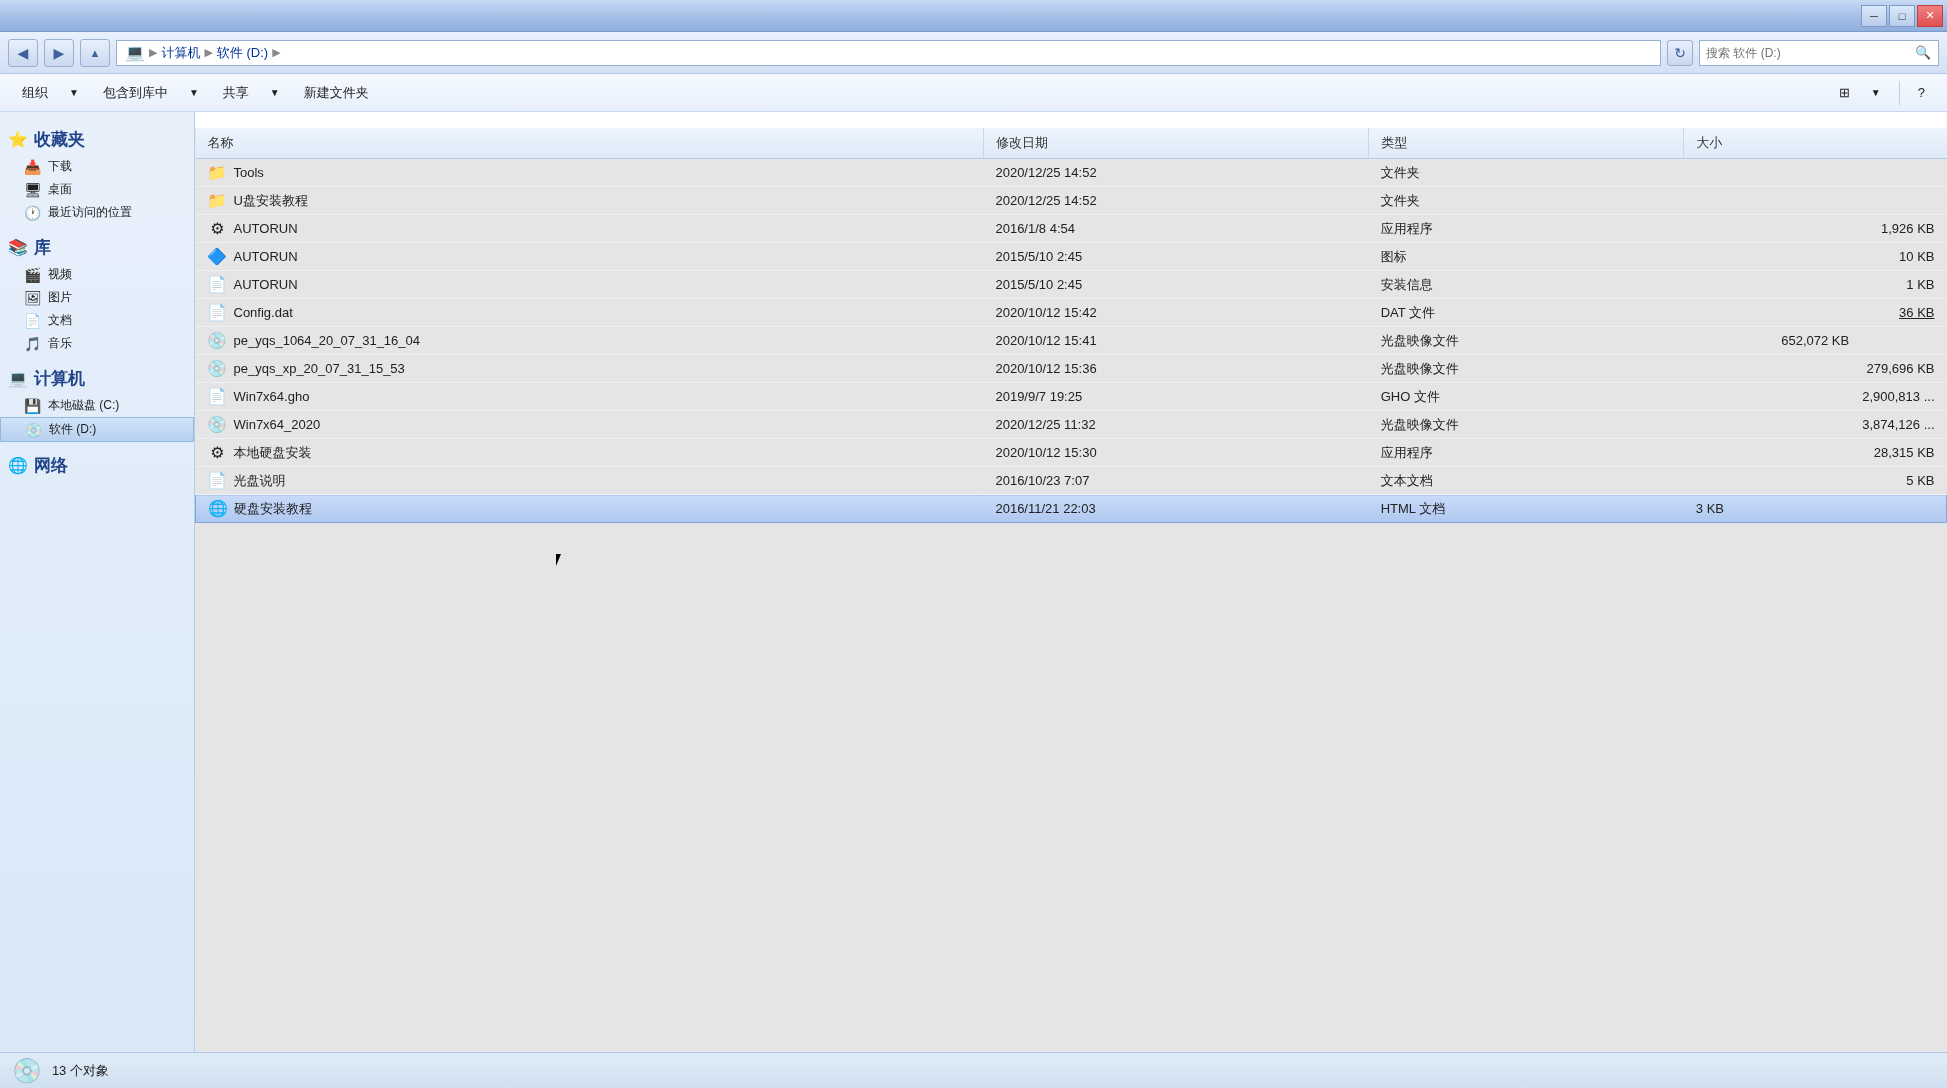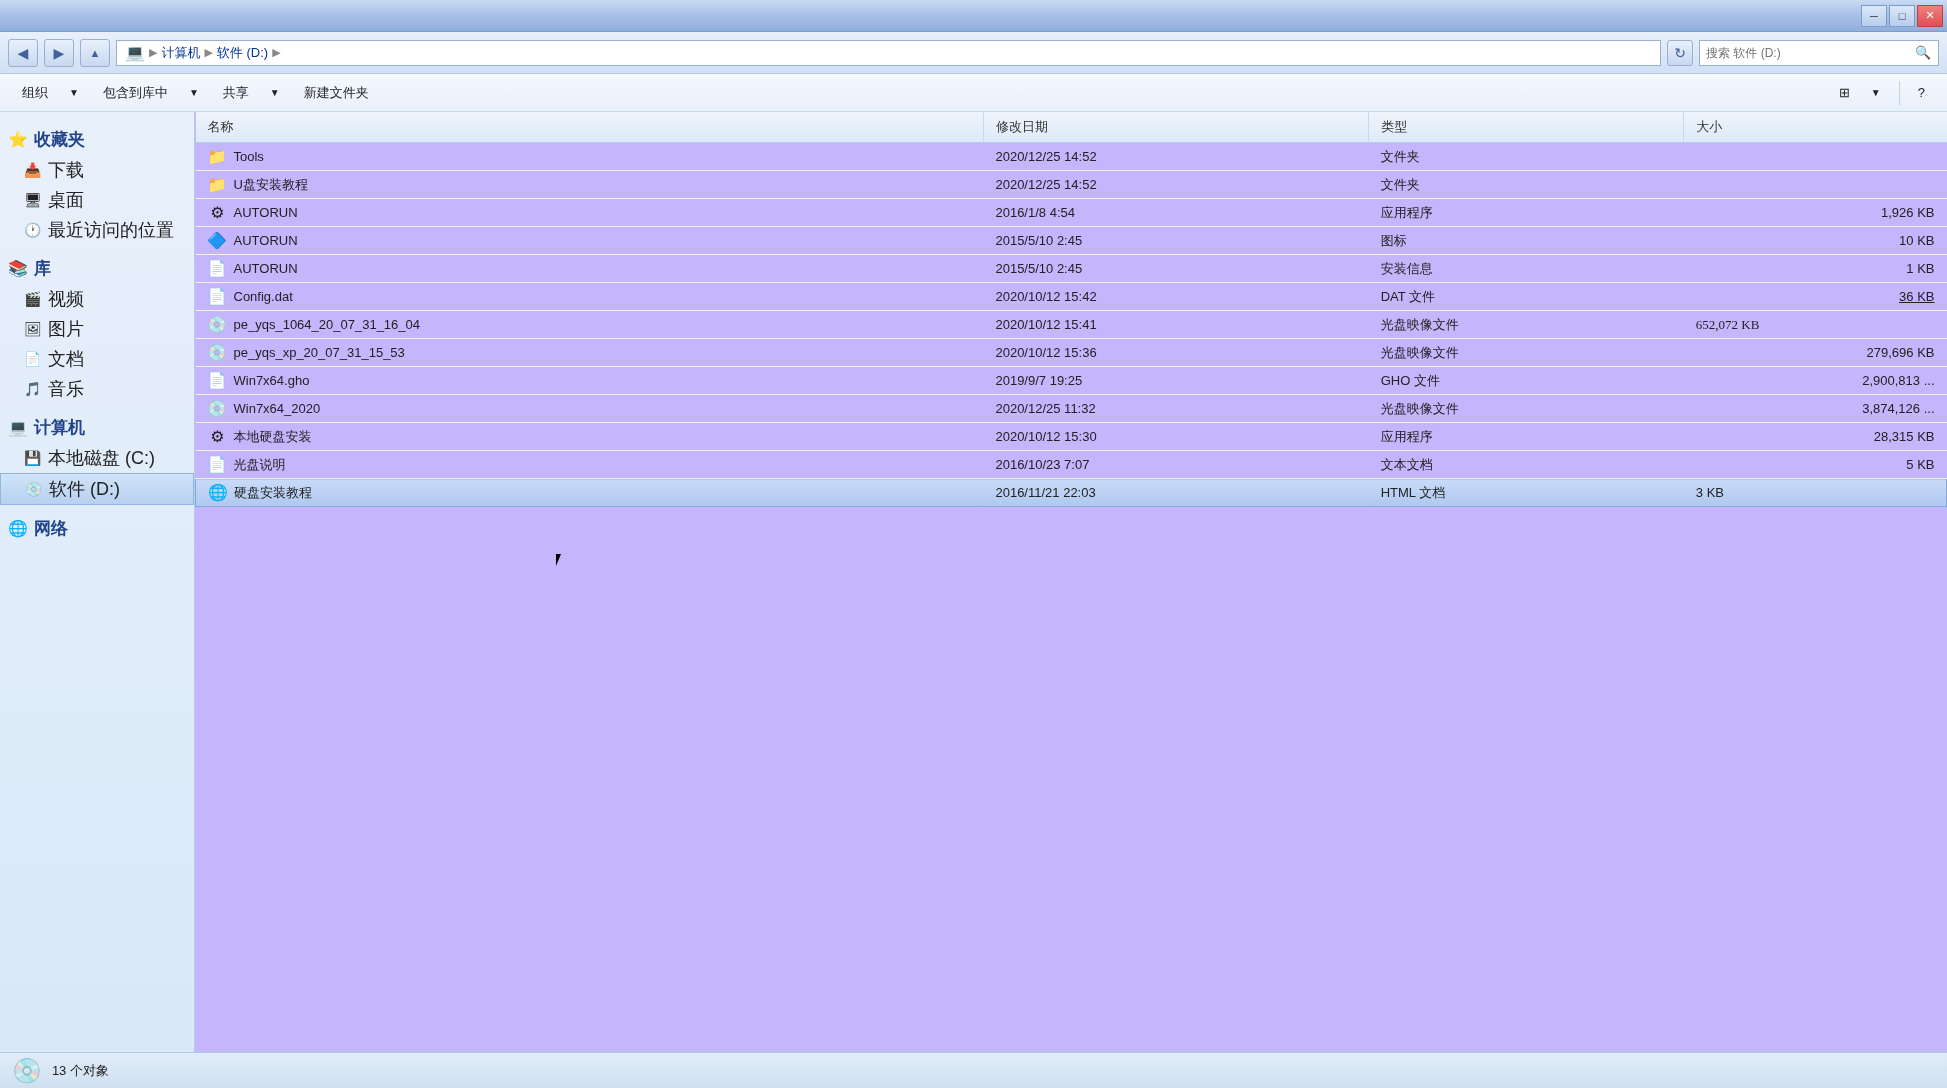--- a/index.html
+++ b/index.html
@@ -184,32 +184,33 @@
     }
     .sidebar-item.active {
       background: linear-gradient(to bottom, #d0e4f8, #b8d0f0);
       border: 1px solid #90b8e0;
     }
     .sidebar-icon {
       font-size: 14px;
       min-width: 18px;
       text-align: center;
     }
-    .sidebar-label { font-size: 18px; }
+    .sidebar-label { font-size: 12px; }
     .section-icon {
       font-size: 16px;
       min-width: 20px;
     }
     .section-label { font-size: 17px; font-weight: bold; color: #224488; }
 
     
     .file-area {
       flex: 1;
-      background: #c4b5fd;
+      background: #e5e5e5;
       overflow-y: auto;
+      margin-top: 16px;
     }
     .file-table {
       width: 100%;
       border-collapse: collapse;
     }
     .file-table thead th {
       background: linear-gradient(to bottom, #eef4fc, #ddeaf8);
       border-bottom: 1px solid #b8ccec;
       border-right: 1px solid #c8d8f0;
       padding: 6px 12px;
@@ -493,21 +494,21 @@
           </tr>
           <tr>
             <td>
               <div class="file-name-cell">
                 <span class="file-icon">💿</span>
                 <span>pe_yqs_1064_20_07_31_16_04</span>
               </div>
             </td>
             <td>2020/10/12 15:41</td>
             <td>光盘映像文件</td>
-            <td style="text-align: left; font-family: Liberation Serif, serif;">652,072 KB</td>
+            <td style="text-align: center;">652,072 KB</td>
           </tr>
           <tr>
             <td>
               <div class="file-name-cell">
                 <span class="file-icon">💿</span>
                 <span>pe_yqs_xp_20_07_31_15_53</span>
               </div>
             </td>
             <td>2020/10/12 15:36</td>
             <td>光盘映像文件</td>

